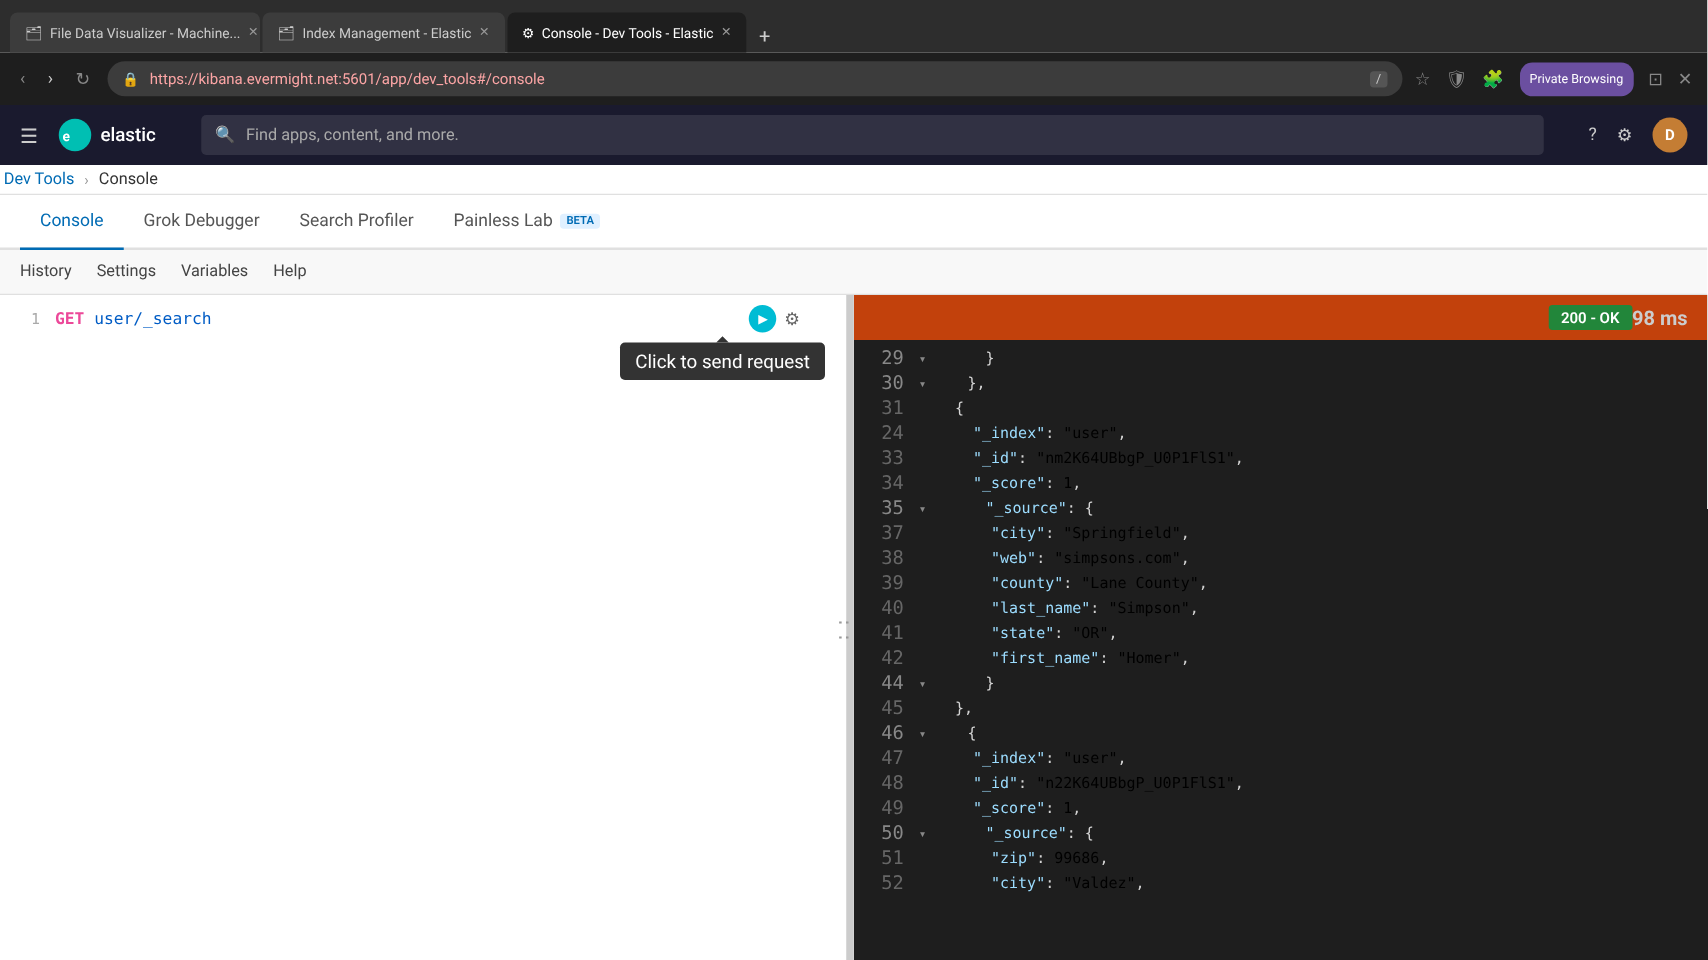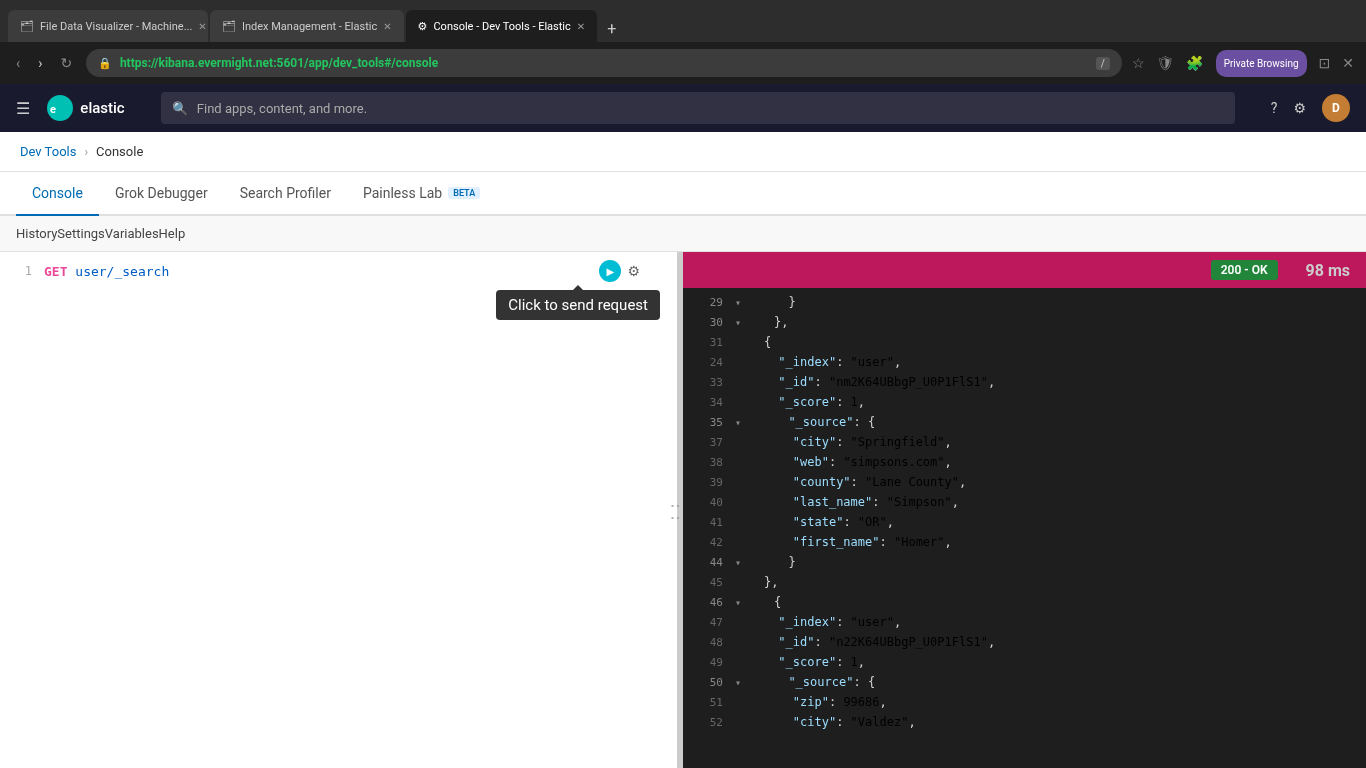--- a/index.html
+++ b/index.html
@@ -72,21 +72,21 @@
       border-radius: 20px;
       height: 28px;
       display: flex;
       align-items: center;
       padding: 0 12px;
       gap: 8px;
       color: #fff;
       font-size: 12px;
     }
     .lock-icon { color: #aaa; font-size: 11px; }
-    .address-text { flex: 1; color: #22c55e; font-weight: bold; }
+    .address-text { flex: 1; color: #fca5a5; }
     .shortcut-badge {
       background: #555;
       color: #ccc;
       font-size: 10px;
       padding: 1px 5px;
       border-radius: 3px;
     }
     .toolbar-icons {
       display: flex;
       align-items: center;
@@ -160,24 +160,24 @@
       align-items: center;
       justify-content: center;
       color: #fff;
       font-size: 12px;
       font-weight: bold;
     }
 
     
     .breadcrumb-bar {
       background: #fff;
-      height: 40px;
-      display: flex;
-      align-items: center;
-      padding: 0 20px;
+      height: 24px;
+      display: flex;
+      align-items: center;
+      padding: 0 3px;
       border-bottom: 1px solid #e0e0e0;
       gap: 8px;
     }
     .breadcrumb-item {
       font-size: 13px;
       color: #006bb4;
       cursor: pointer;
     }
     .breadcrumb-separator { color: #999; font-size: 12px; }
     .breadcrumb-current { font-size: 13px; color: #333; }
@@ -219,20 +219,21 @@
     }
 
     
     .editor-toolbar {
       background: #f8f8f8;
       border-bottom: 1px solid #e0e0e0;
       height: 36px;
       display: flex;
       align-items: center;
       padding: 0 16px;
+      gap: 20px;
     }
     .toolbar-btn {
       font-size: 13px;
       color: #444;
       cursor: pointer;
     }
 
     
     .main-content {
       display: flex;
@@ -351,26 +352,26 @@
     
     .output-panel {
       flex: 1;
       background: #1e1e1e;
       display: flex;
       flex-direction: column;
       overflow: hidden;
     }
     .output-toolbar {
       height: 36px;
-      background: #be185d;
+      background: #c2410c;
       display: flex;
       align-items: center;
       justify-content: flex-end;
       padding: 0 16px;
-      gap: 28px;
+      gap: 0;
     }
     .status-badge {
       background: #22863a;
       color: #fff;
       font-size: 12px;
       padding: 3px 10px;
       border-radius: 3px;
       font-weight: 600;
     }
     .time-badge {
@@ -389,21 +390,21 @@
       display: flex;
       align-items: center;
       height: 20px;
       padding: 0 8px;
     }
     .out-line-number {
       color: #666;
       width: 32px;
       text-align: right;
       margin-right: 12px;
-      font-size: 11px;
+      font-size: 15px;
       flex-shrink: 0;
     }
     .out-line-number.has-toggle {
       color: #888;
     }
     .collapse-btn {
       color: #888;
       font-size: 10px;
       margin-right: 4px;
       cursor: pointer;

